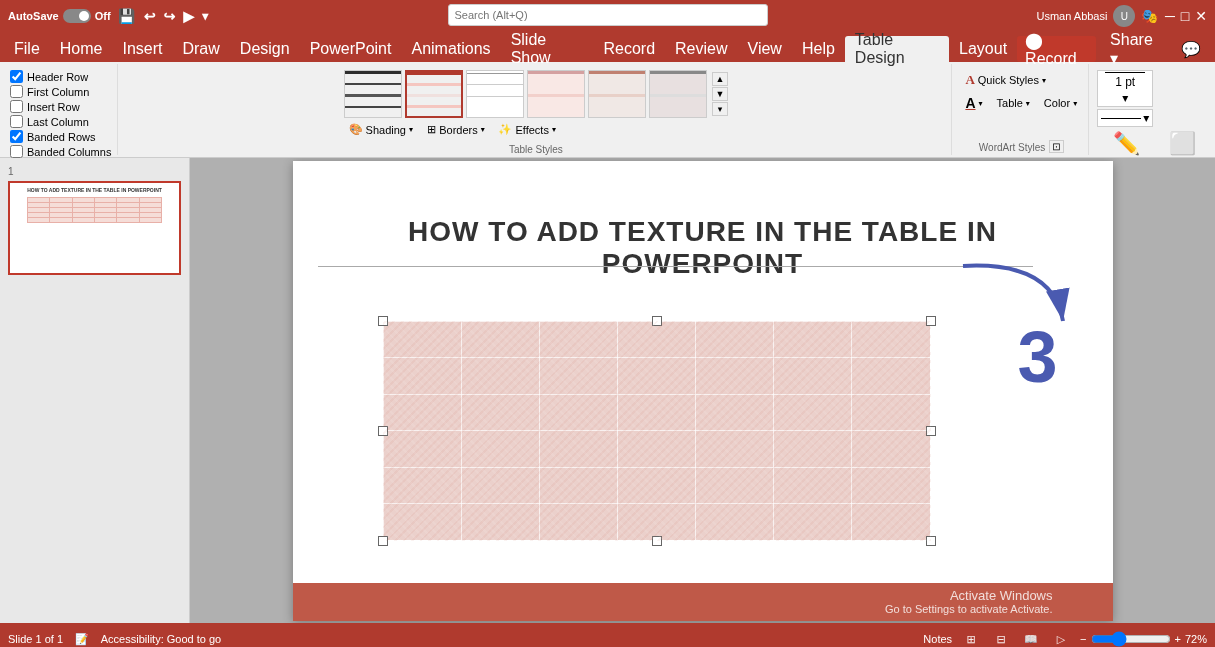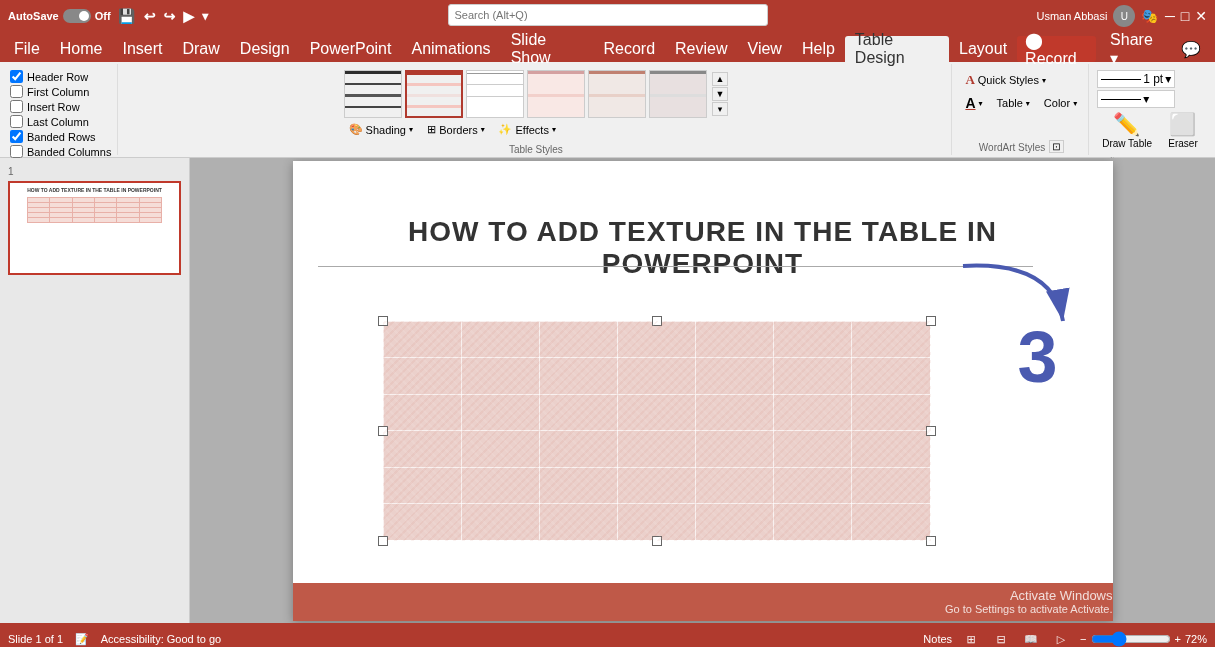--- a/index.html
+++ b/index.html
@@ -261,20 +261,21 @@
     .activate-bar {
       position: absolute;
       bottom: 0;
       left: 0;
       right: 0;
       height: 38px;
       background: rgba(180, 60, 40, 0.85);
       display: flex;
       align-items: center;
       justify-content: flex-end;
+      padding-right: 60px;
       color: rgba(255,255,255,0.8);
       font-size: 14px;
       gap: 8px;
     }
     .activate-text { display: flex; flex-direction: column; align-items: flex-end; font-size: 13px; }
 
     
     .status-bar {
       height: 24px;
       background: #b03a2e;
@@ -495,21 +496,21 @@
     <div style="display:flex;align-items:center;gap:4px;">
       <div class="ribbon-group-label">WordArt Styles</div>
       <div style="font-size:10px;border:1px solid #ccc;padding:0 2px;cursor:pointer;">⊡</div>
     </div>
   </div>
 
   <div class="ribbon-group">
     <div class="ribbon-group-content" style="flex-direction:column;gap:3px;">
       <div style="display:flex;gap:4px;align-items:center;">
         <div style="display:flex;flex-direction:column;gap:2px;">
-          <div style="display:flex;align-items:center;border:1px solid #ccc;background:white;padding:1px 3px;gap:2px;">
+          <div style="display:flex;align-items:center;border:1px solid #ccc;background:white;padding:1px 3px;gap:2px;flex-direction:column;">
             <span style="width:40px;border-top:1px solid black;display:inline-block;"></span>
             <span>1 pt</span>
             <span>▾</span>
           </div>
           <div style="display:flex;align-items:center;border:1px solid #ccc;background:white;padding:1px 3px;gap:2px;">
             <span style="width:40px;border-top:1px solid black;display:inline-block;"></span>
             <span>▾</span>
           </div>
         </div>
       </div>

